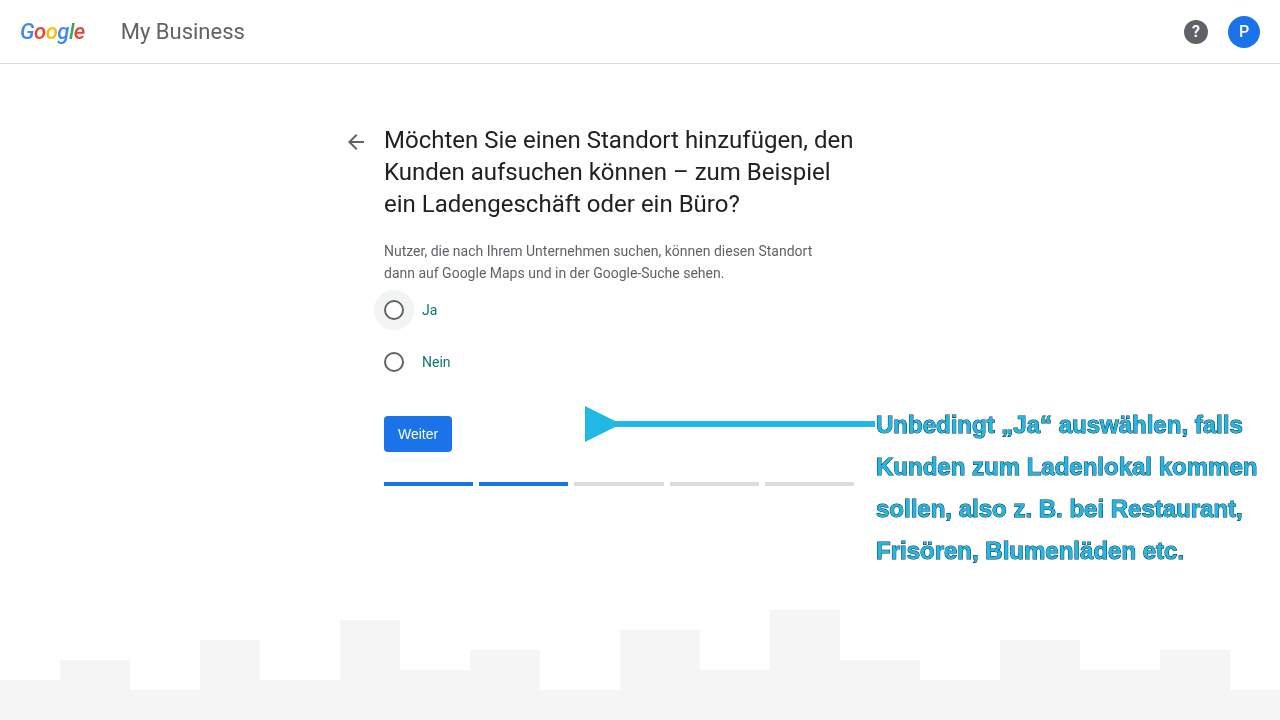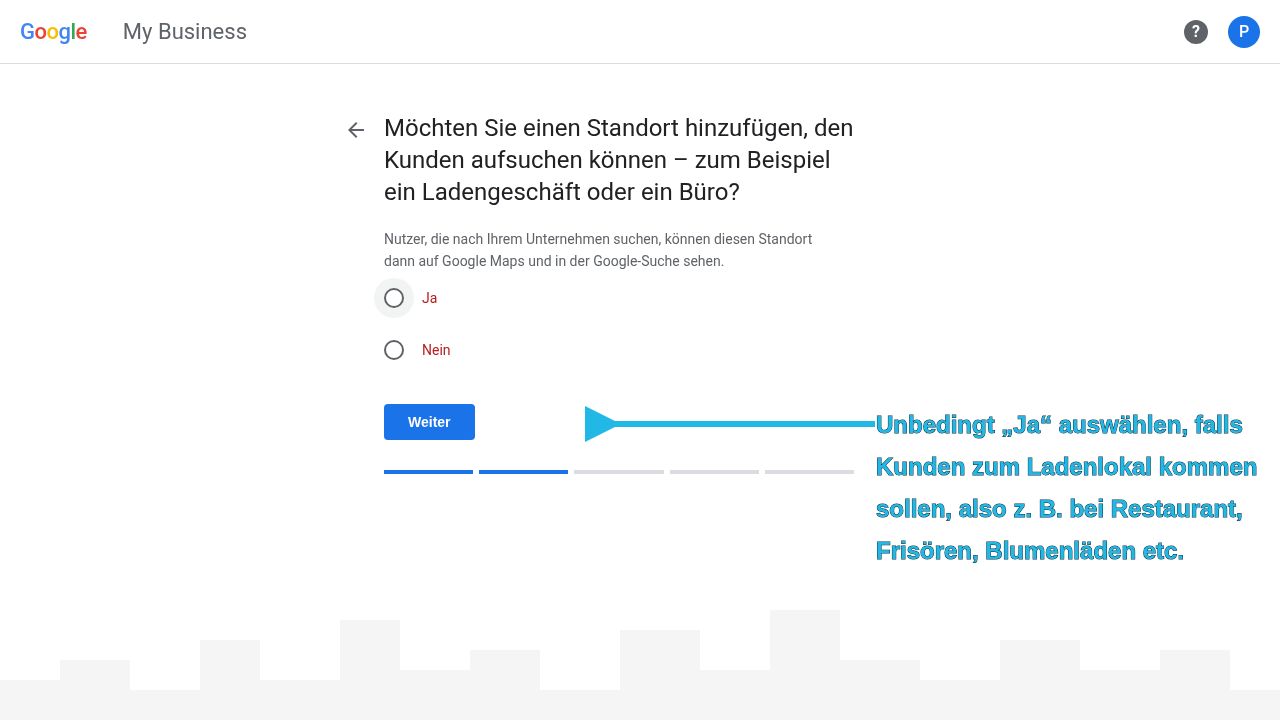--- a/index.html
+++ b/index.html
@@ -21,20 +21,21 @@
   }
   .logo-area {
     display: flex;
     align-items: baseline;
     gap: 4px;
   }
   .google-logo {
     font-size: 22px;
     font-weight: 500;
     letter-spacing: -0.5px;
+    font-style: italic;
   }
   .g1 { color: #4285F4; }
   .g2 { color: #EA4335; }
   .g3 { color: #FBBC05; }
   .g4 { color: #4285F4; }
   .g5 { color: #34A853; }
   .g6 { color: #EA4335; }
   .product-name {
     font-size: 22px;
     color: #5f6368;
@@ -72,21 +73,21 @@
     font-weight: 500;
     cursor: pointer;
   }
   .main {
     position: relative;
     padding-top: 60px;
   }
   .form-wrap {
     position: absolute;
     left: 384px;
-    top: 48px;
+    top: 60px;
     width: 470px;
   }
   .back-arrow {
     position: absolute;
     left: -40px;
     top: 6px;
     width: 24px;
     height: 24px;
     cursor: pointer;
     color: #5f6368;
@@ -119,31 +120,31 @@
     height: 20px;
     border: 2px solid #5f6368;
     border-radius: 50%;
     position: relative;
   }
   .radio-row.focused .radio-circle {
     box-shadow: 0 0 0 10px rgba(95,99,104,0.08);
   }
   .radio-label {
     font-size: 14px;
-    color: #b91c1c;
+    color: #0f766e;
   }
   .primary-btn {
     background: #1a73e8;
     color: #fff;
     border: none;
     border-radius: 4px;
-    padding: 0 24px;
+    padding: 0 14px;
     height: 36px;
     font-size: 14px;
-    font-weight: 700;
+    font-weight: 400;
     cursor: pointer;
     margin-top: 16px;
   }
   .progress {
     display: flex;
     gap: 6px;
     margin-top: 30px;
   }
   .progress-seg {
     height: 4px;

